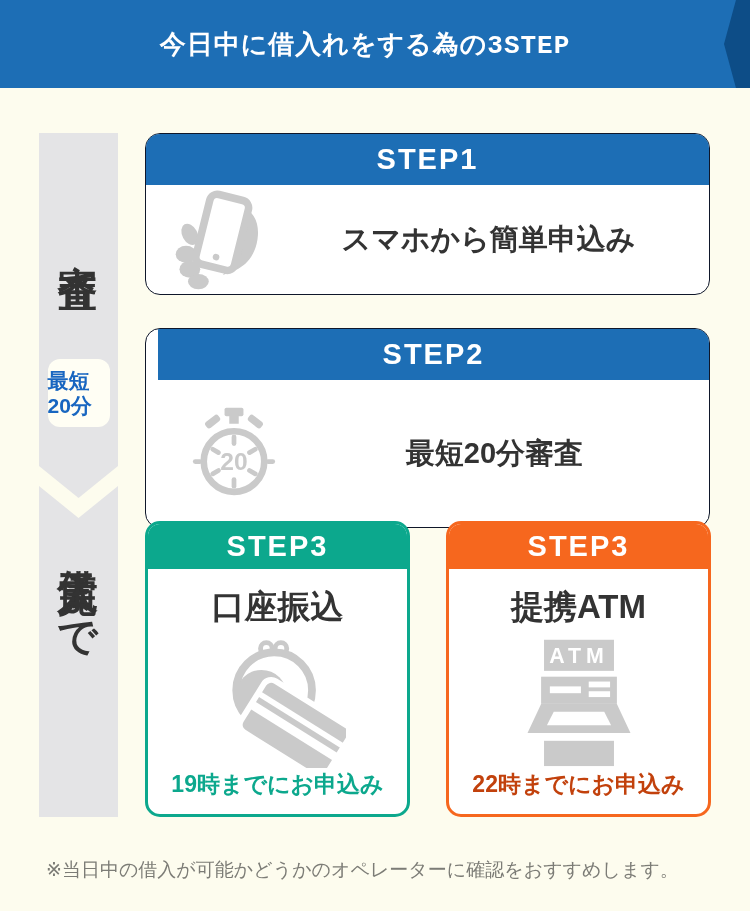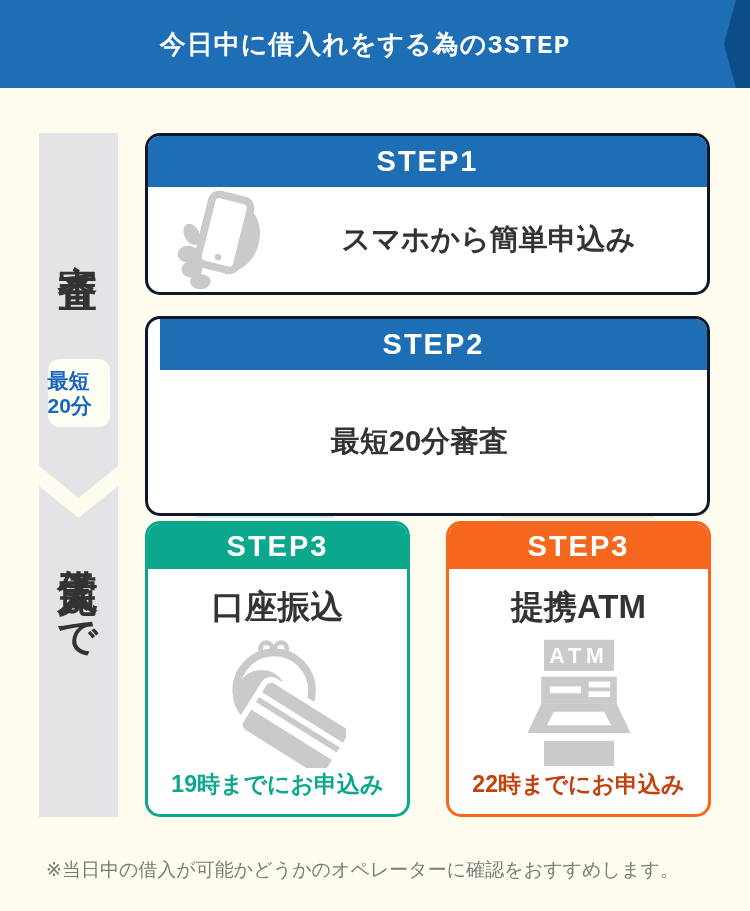--- a/index.html
+++ b/index.html
@@ -52,23 +52,23 @@
   .connector-peach{left:502px;width:152px;background:#fce5c2;}
   
   .card{
     position:absolute;background:#ffffff;border-radius:15px;overflow:hidden;
     box-sizing:border-box;z-index:2;
   }
   .card-header{
     display:flex;align-items:center;justify-content:center;
     color:#ffffff;font-weight:bold;font-size:29px;letter-spacing:2px;
   }
-  .card-blue{left:145px;width:565px;border:3px solid #0f172a;}
+  .card-blue{left:145px;width:565px;border:1px solid #0f172a;}
   .card1{top:133px;height:162px;}
-  .card2{top:316px;height:200px;padding-left:12px;}
+  .card2{top:328px;height:200px;padding-left:12px;}
   .card-blue .card-header{height:51px;background:#1d6eb5;}
   .card-row{
     display:flex;align-items:center;height:calc(100% - 51px);padding:0 18px 0 16px;gap:38px;
   }
   .big-icon{flex:0 0 auto;width:104px;height:104px;margin-left:8px;}
   .card-text{
     flex:1;text-align:center;color:#333333;font-weight:bold;font-size:29px;
     padding-right:26px;white-space:nowrap;
   }
   .card3{top:521px;width:265px;height:296px;}
@@ -135,20 +135,42 @@
           </g>
         </svg>
       </span>
       <span class="card-text">スマホから簡単申込み</span>
     </div>
   </section>
 
   <section class="card card-blue card2">
     <div class="card-header">STEP2</div>
     <div class="card-row">
+      <span class="big-icon">
+        <svg viewBox="0 0 110 110" width="104" height="104">
+          <g fill="#cacaca">
+            <rect x="45" y="6" width="20" height="9" rx="2"></rect>
+            <rect x="50" y="13" width="10" height="10"></rect>
+            <rect x="24" y="17" width="17" height="8" rx="3" transform="rotate(-38 32 21)"></rect>
+            <rect x="69" y="17" width="17" height="8" rx="3" transform="rotate(38 78 21)"></rect>
+          </g>
+          <circle cx="55" cy="63" r="32" fill="#ffffff" stroke="#cacaca" stroke-width="7"></circle>
+          <g stroke="#cacaca" stroke-width="5" stroke-linecap="round">
+            <line x1="55" y1="37" x2="55" y2="44"></line>
+            <line x1="55" y1="82" x2="55" y2="89"></line>
+            <line x1="32.5" y1="50" x2="38.6" y2="53.5"></line>
+            <line x1="77.5" y1="50" x2="71.4" y2="53.5"></line>
+            <line x1="32.5" y1="76" x2="38.6" y2="72.5"></line>
+            <line x1="77.5" y1="76" x2="71.4" y2="72.5"></line>
+            <line x1="14" y1="63" x2="19" y2="63"></line>
+            <line x1="91" y1="63" x2="96" y2="63"></line>
+          </g>
+          <text x="55" y="72" text-anchor="middle" font-size="26" font-weight="bold" fill="#cacaca">20</text>
+        </svg>
+      </span>
       <span class="card-text">最短20分審査</span>
     </div>
   </section>
 
   <section class="card card3 card3a">
     <div class="card-header">STEP3</div>
     <div class="card3-body">
       <div class="card3-title">口座振込</div>
       <div class="card3-iconwrap">
         <span class="mid-icon">

